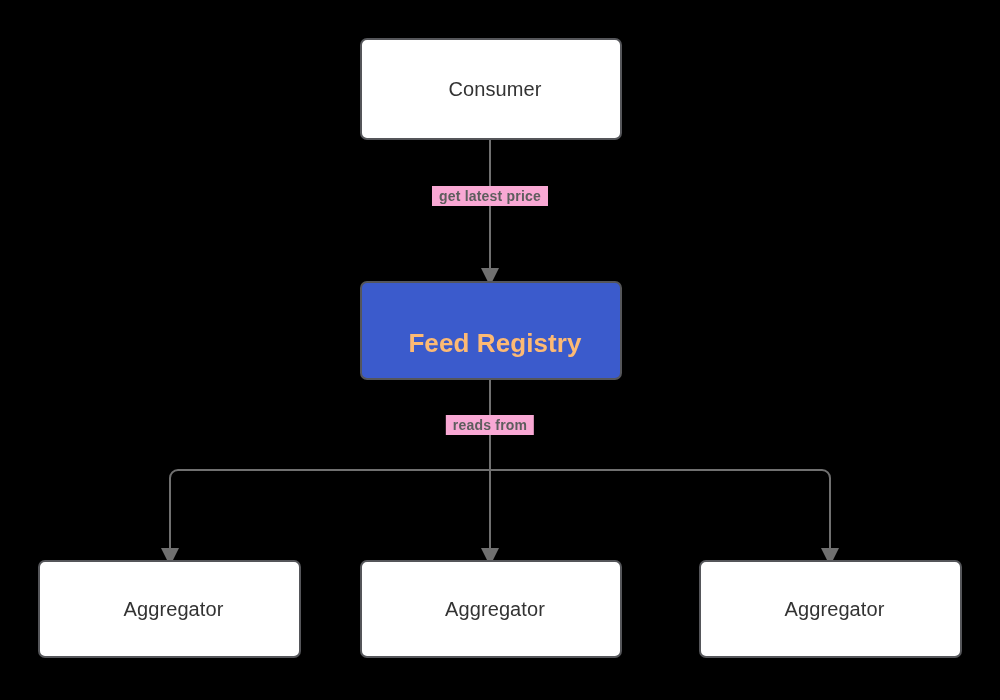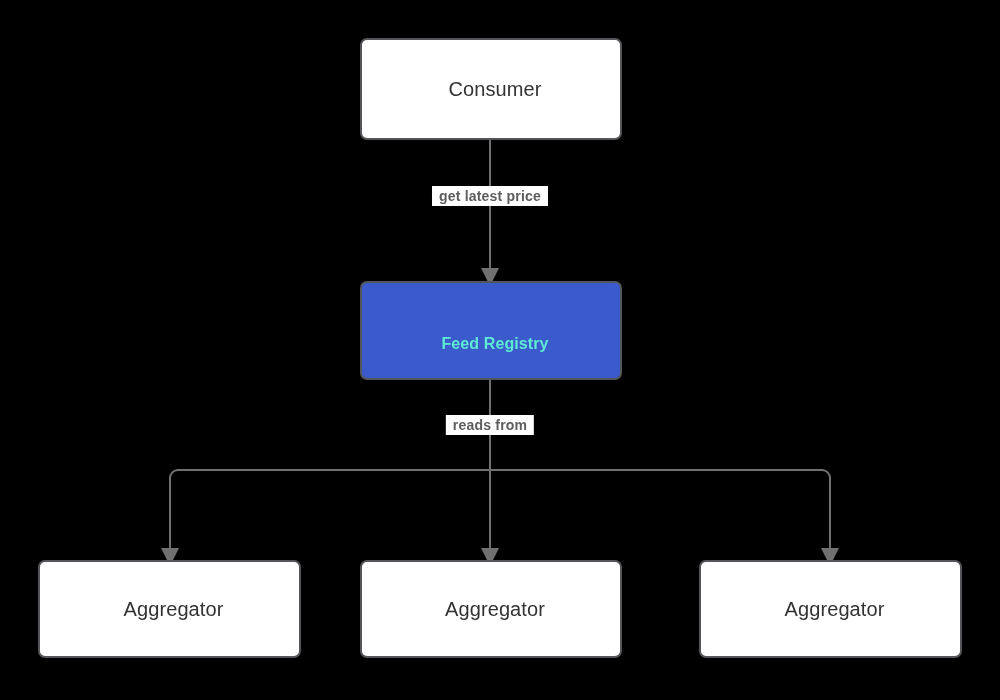--- a/index.html
+++ b/index.html
@@ -43,40 +43,40 @@
   .node-default .node-label {
     color: #333333;
     font-size: 20px;
     font-weight: 400;
     letter-spacing: 0.1px;
   }
   .node-primary {
     background: #3b5bcc;
   }
   .node-primary .node-label {
-    color: #5eead4;
-    font-size: 16px;
+    color: #fdba74;
+    font-size: 26px;
     font-weight: 700;
     letter-spacing: 0.1px;
     margin-top: 27px;
   }
   .node-label {
     font-family: "Liberation Sans", sans-serif;
     line-height: 1.2;
     user-select: none;
   }
   .edge-label {
     position: absolute;
     color: #5d5d5d;
     font-family: "Liberation Sans", sans-serif;
     font-size: 14px;
     font-weight: 700;
     letter-spacing: 0.2px;
     white-space: nowrap;
-    background: #ffffff;
+    background: #f9a8d4;
     padding: 2px 7px;
     transform: translate(-50%, -50%);
     user-select: none;
   }
 </style>
 </head>
 <body>
 
 <div id="diagram-canvas">
 

